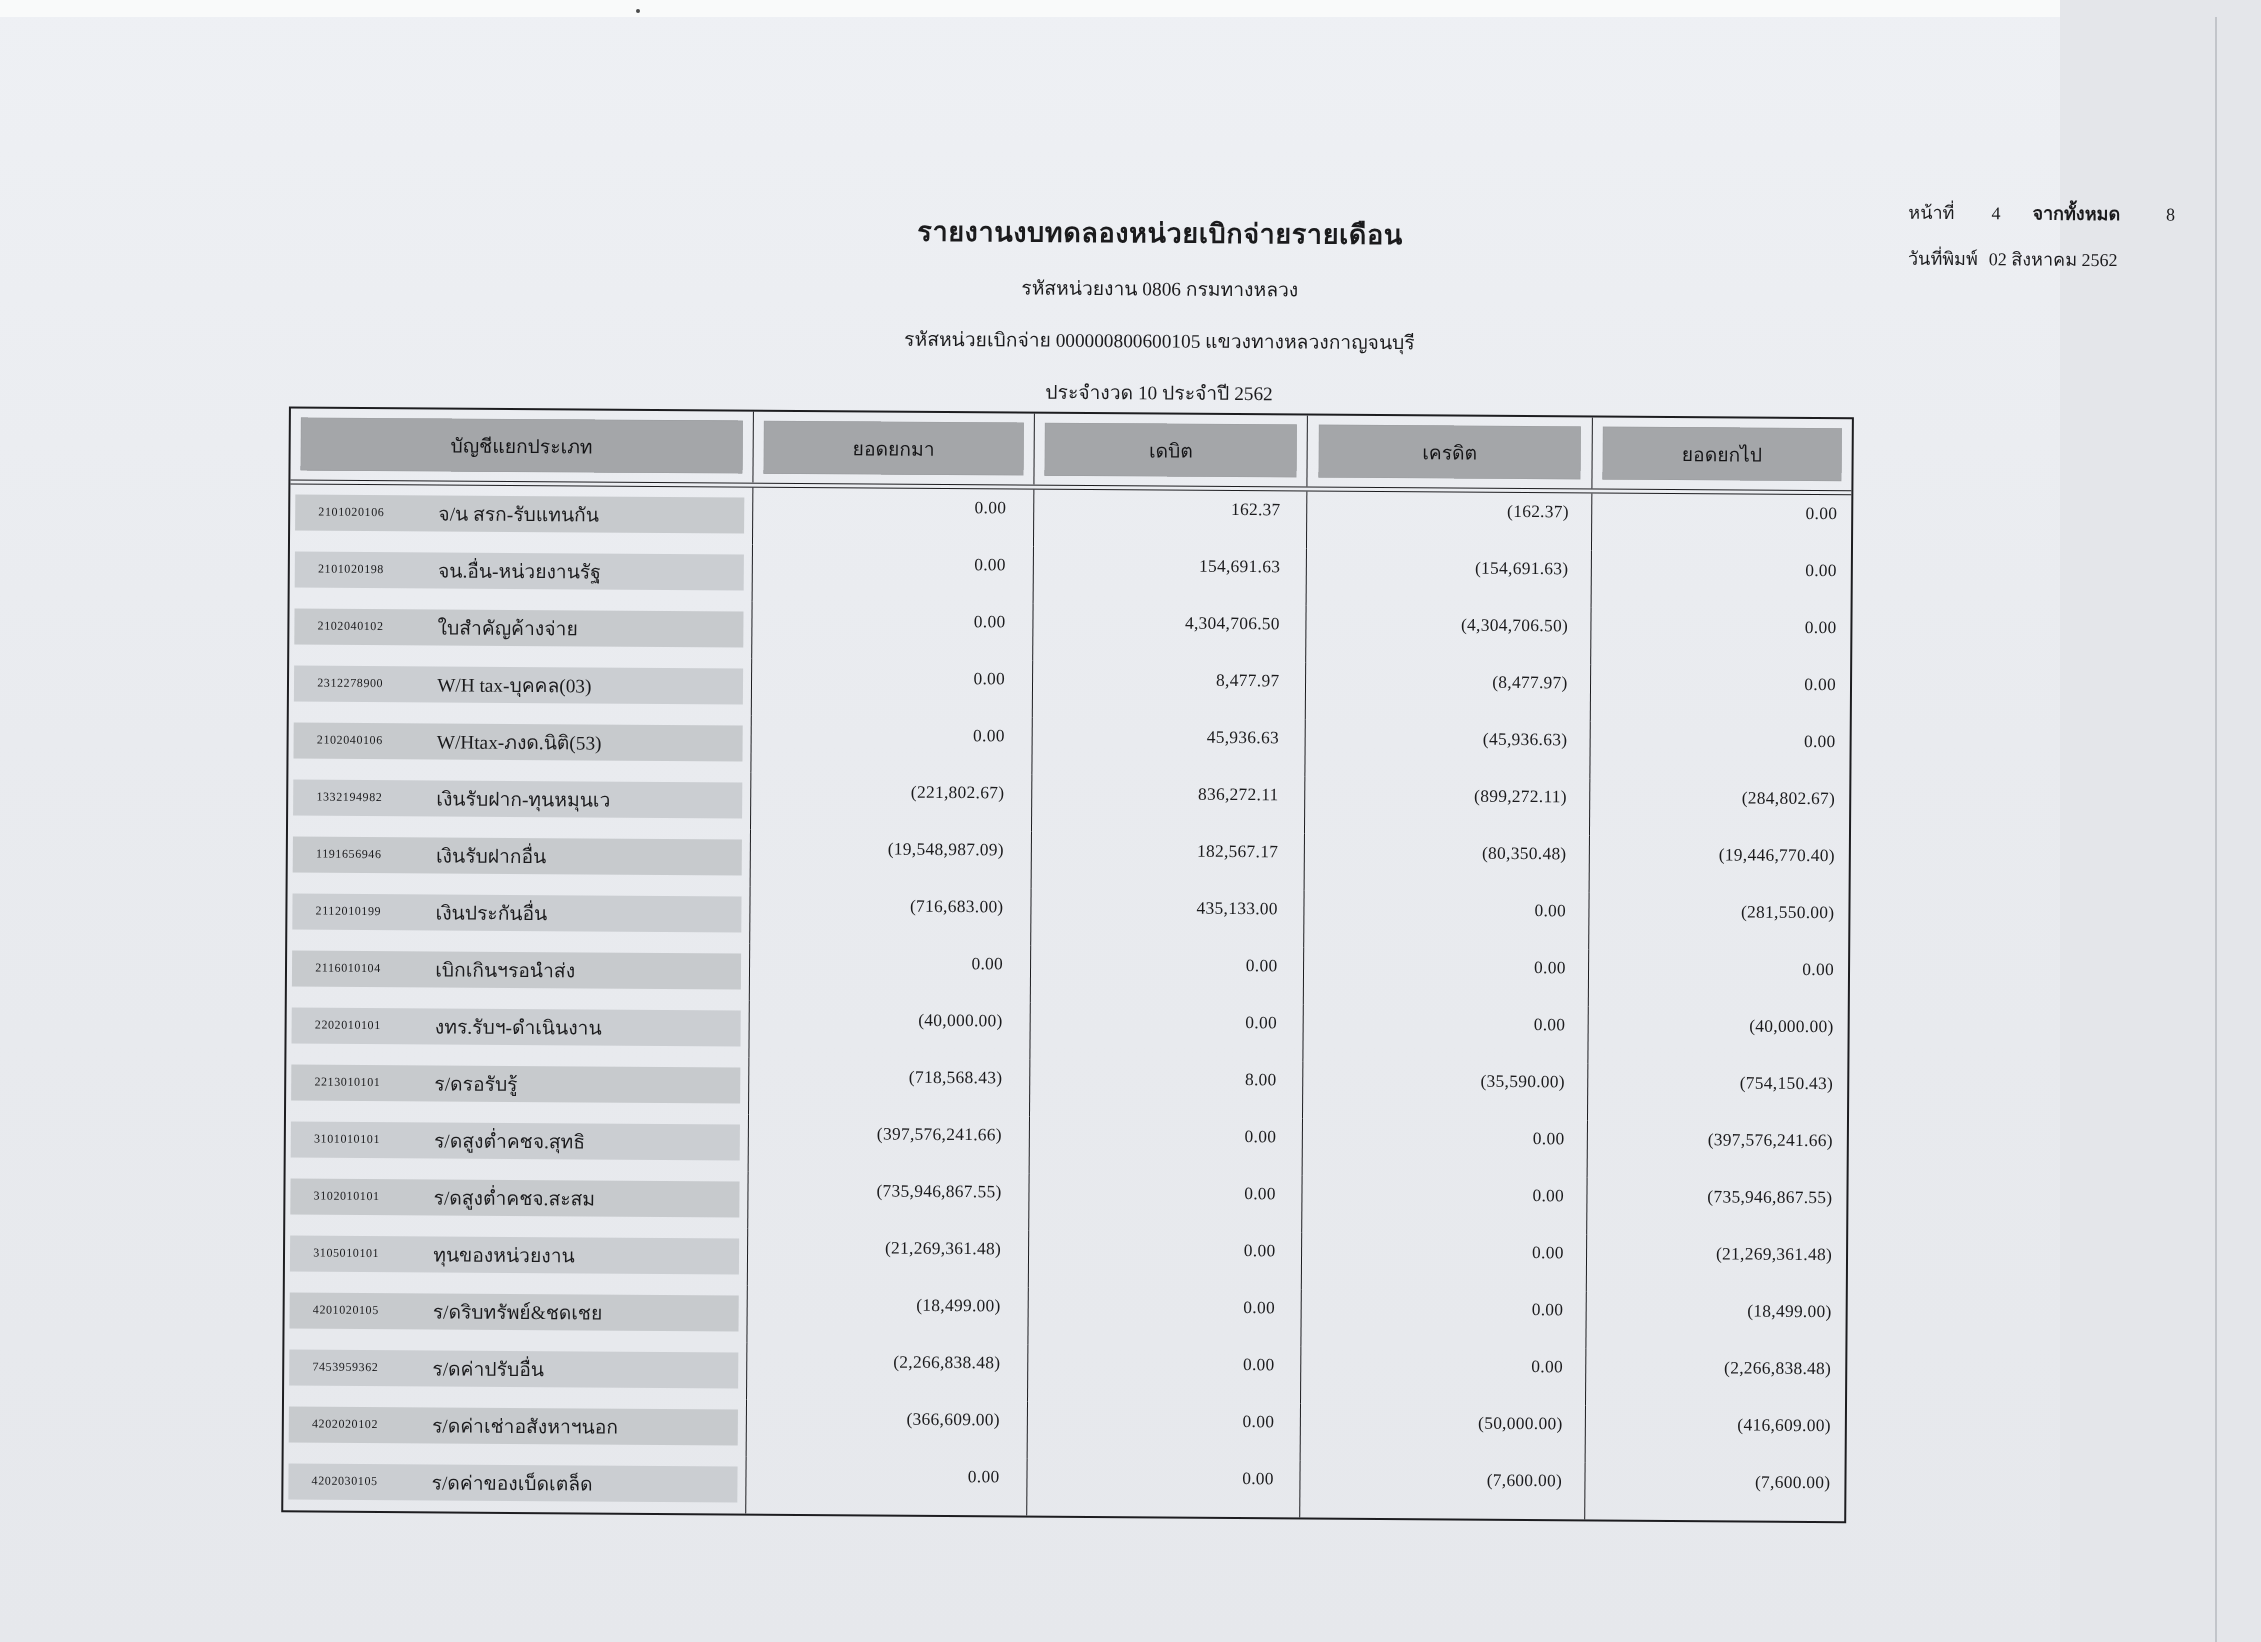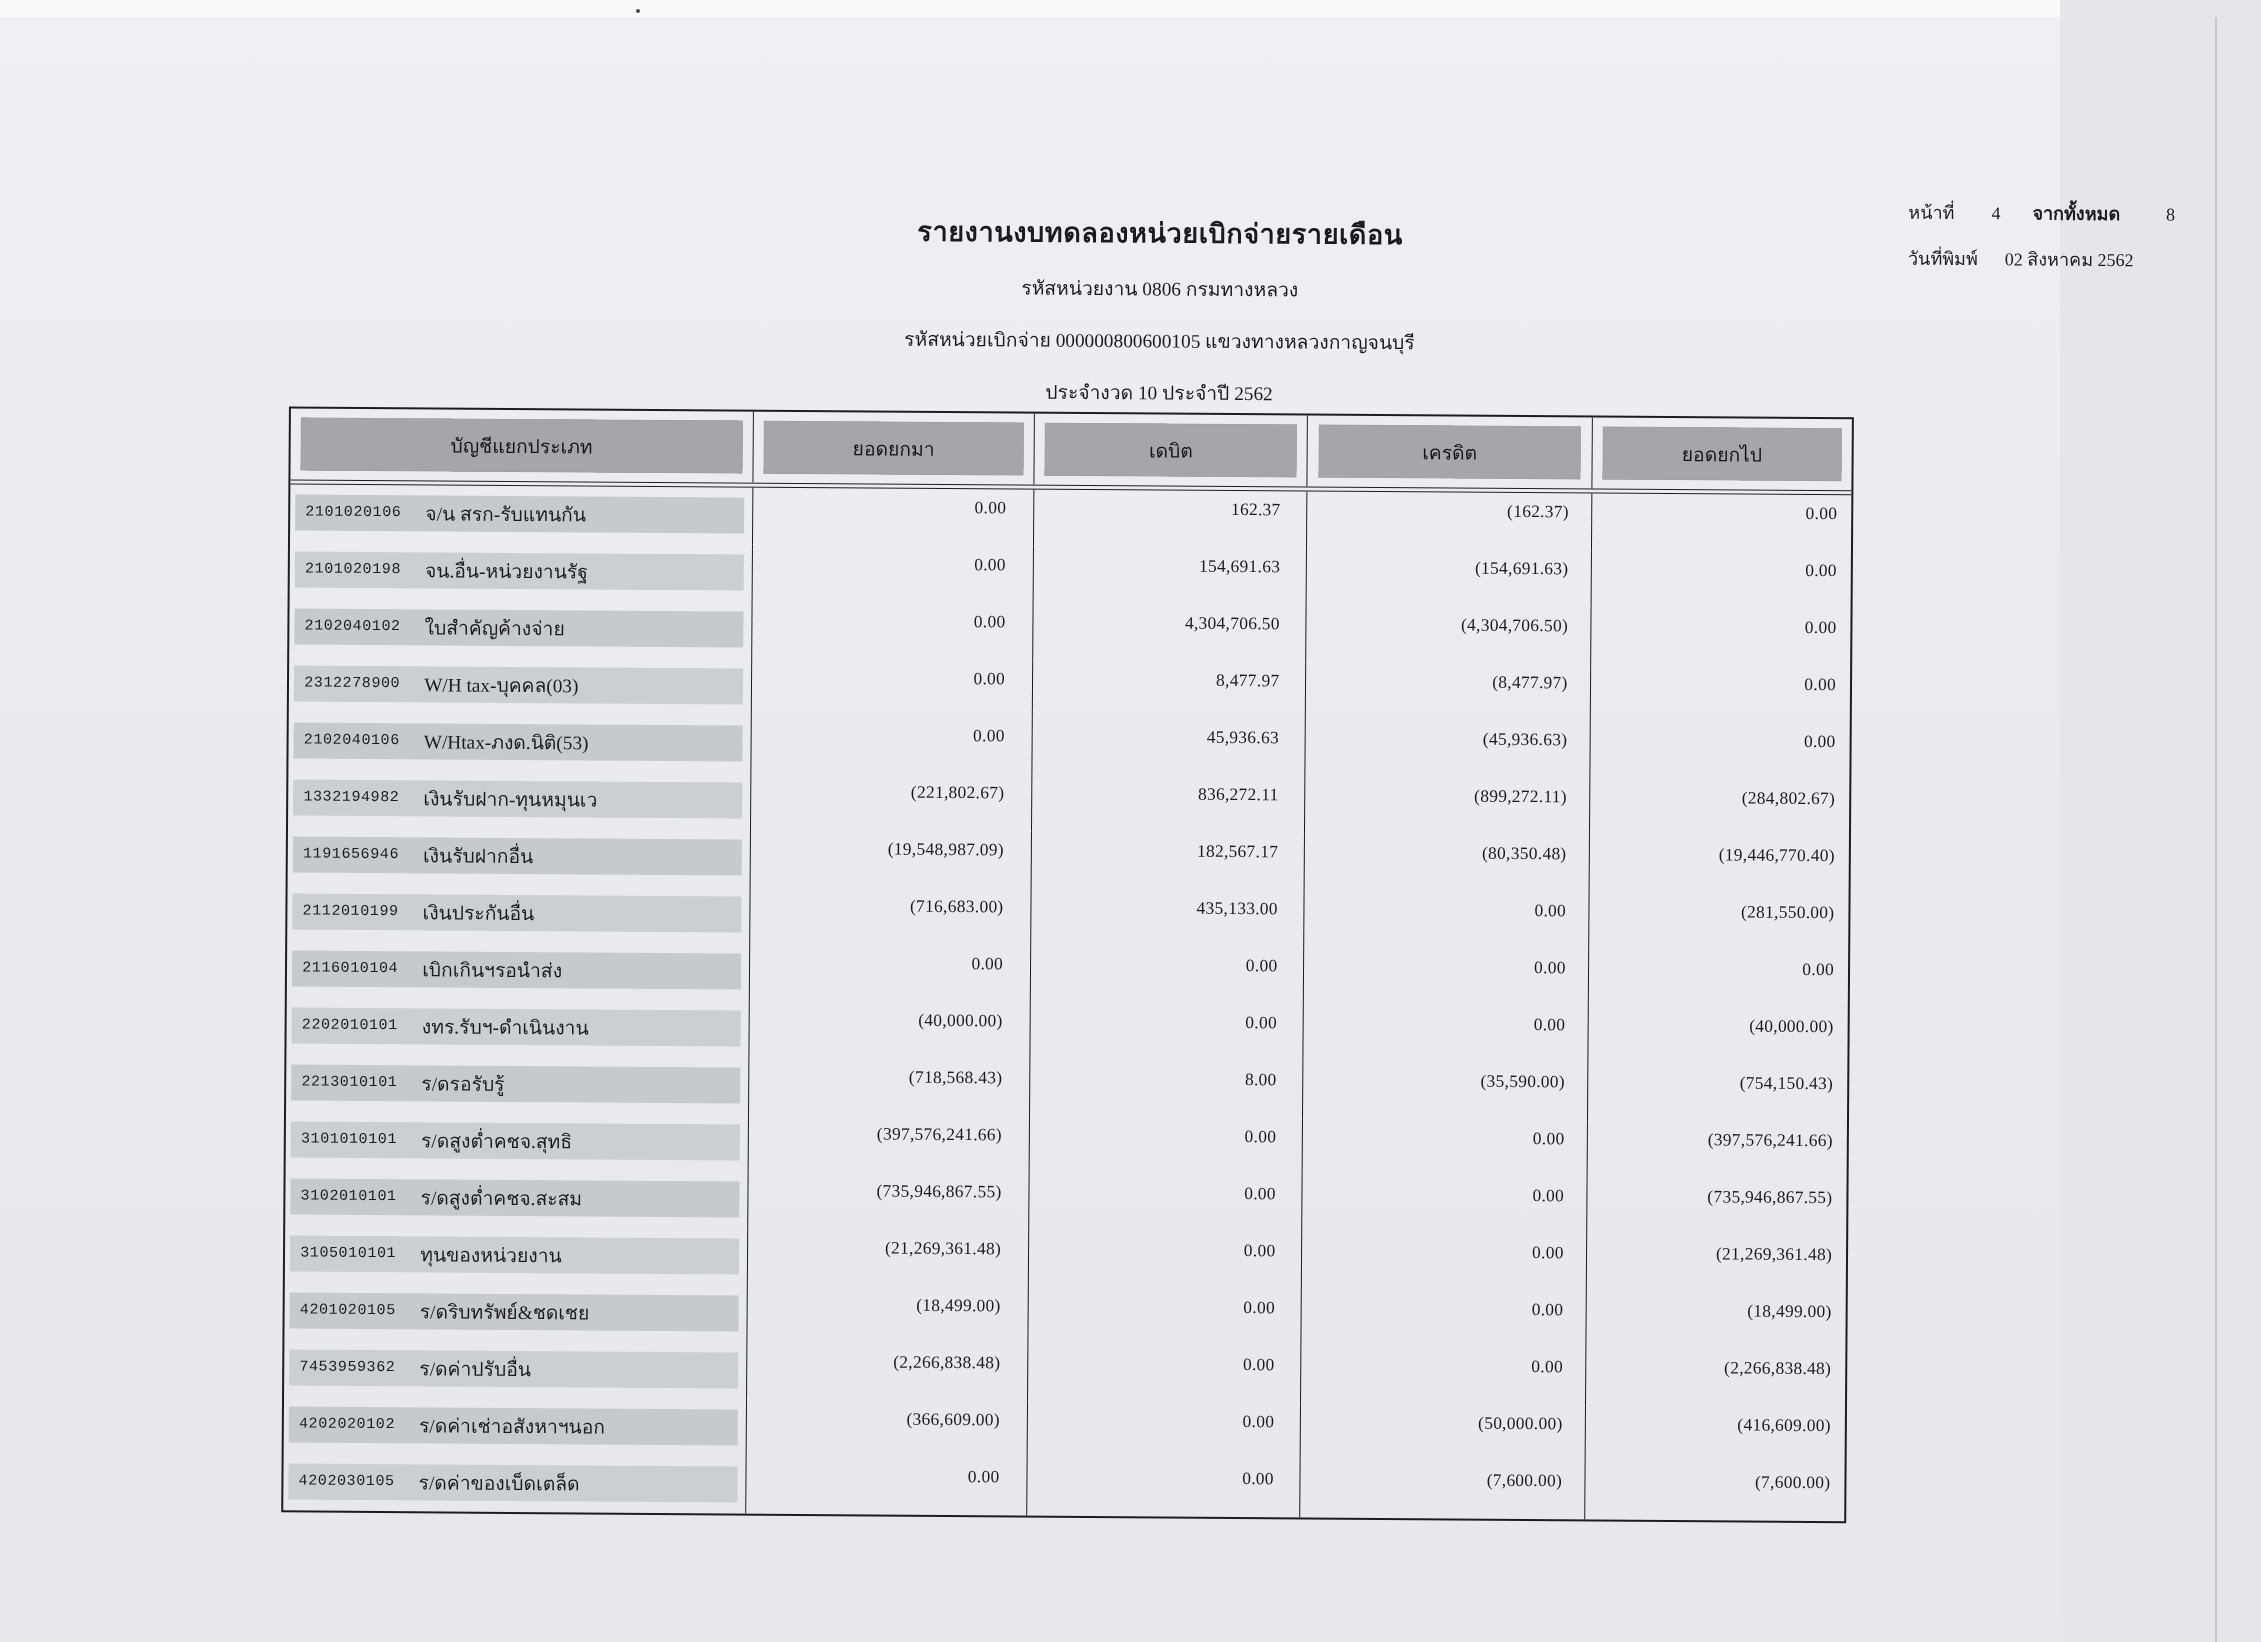--- a/index.html
+++ b/index.html
@@ -28,42 +28,42 @@
   .doc-sub.s3{margin-top:22px;}
 
   
   .pageinfo{position:absolute;left:1908px;top:192px;width:322px;font-size:18px;}
   .pi-line{display:flex;align-items:baseline;white-space:nowrap;}
   .pi-line.l2{margin-top:17px;}
   .pi-label{font-weight:400;}
   .pi-page-no{margin-left:37px;}
   .pi-total-label{margin-left:32px;font-weight:600;}
   .pi-total-no{margin-left:46px;}
-  .pi-date{margin-left:27px;}
+  .pi-date{margin-left:11px;}
 
   
   .gtable{position:absolute;left:290px;top:412px;width:1565px;
     border:2.6px solid #1d1d20;box-sizing:border-box;background:transparent;}
   .thead{display:flex;height:71px;border-bottom:1.9px solid #1d1d20;}
   .rule2{height:3.2px;border-bottom:1.3px solid #1d1d20;}
   .th{box-sizing:border-box;display:flex;align-items:center;justify-content:center;}
   .hbox{background:#a4a6a9;height:53px;display:flex;align-items:center;justify-content:center;
     font-size:19.3px;color:#141416;width:calc(100% - 20.6px);
     box-shadow:inset 0 0 0 0.6px #9b9da0;}
   .c0{width:464px;} .c1{width:282px;} .c2{width:274px;} .c3{width:285px;} .c4{width:260px;}
   .th.c0,.th.c1,.th.c2,.th.c3,
   .cell.c0,.cell.c1,.cell.c2,.cell.c3{border-right:1.9px solid #1d1d20;}
 
   .tbody{display:block;}
   .trow{display:flex;height:57px;}
   .cell{box-sizing:border-box;}
   .band{margin:9.7px 7.7px 0 5.2px;height:36px;background:#c7cacd;
     display:flex;align-items:center;}
   .trow:nth-child(even) .band{background:#cbced2;}
-  .code{margin-left:10px;width:120px;font-size:15px;letter-spacing:0.6px;flex-shrink:0;font-family:Liberation Mono, monospace;}
+  .code{margin-left:23px;width:120px;font-size:12px;letter-spacing:0.6px;flex-shrink:0;}
   .acct{font-size:19.3px;white-space:nowrap;}
   .num{font-size:17.4px;text-align:right;padding-top:7.7px;letter-spacing:0.3px;}
   .num.c1{padding-right:27px;}
   .num.c2{padding-right:26px;}
   .num.c3{padding-right:22px;}
   .num.c4{padding-right:14px;}
 </style>
 </head>
 <body>
 

